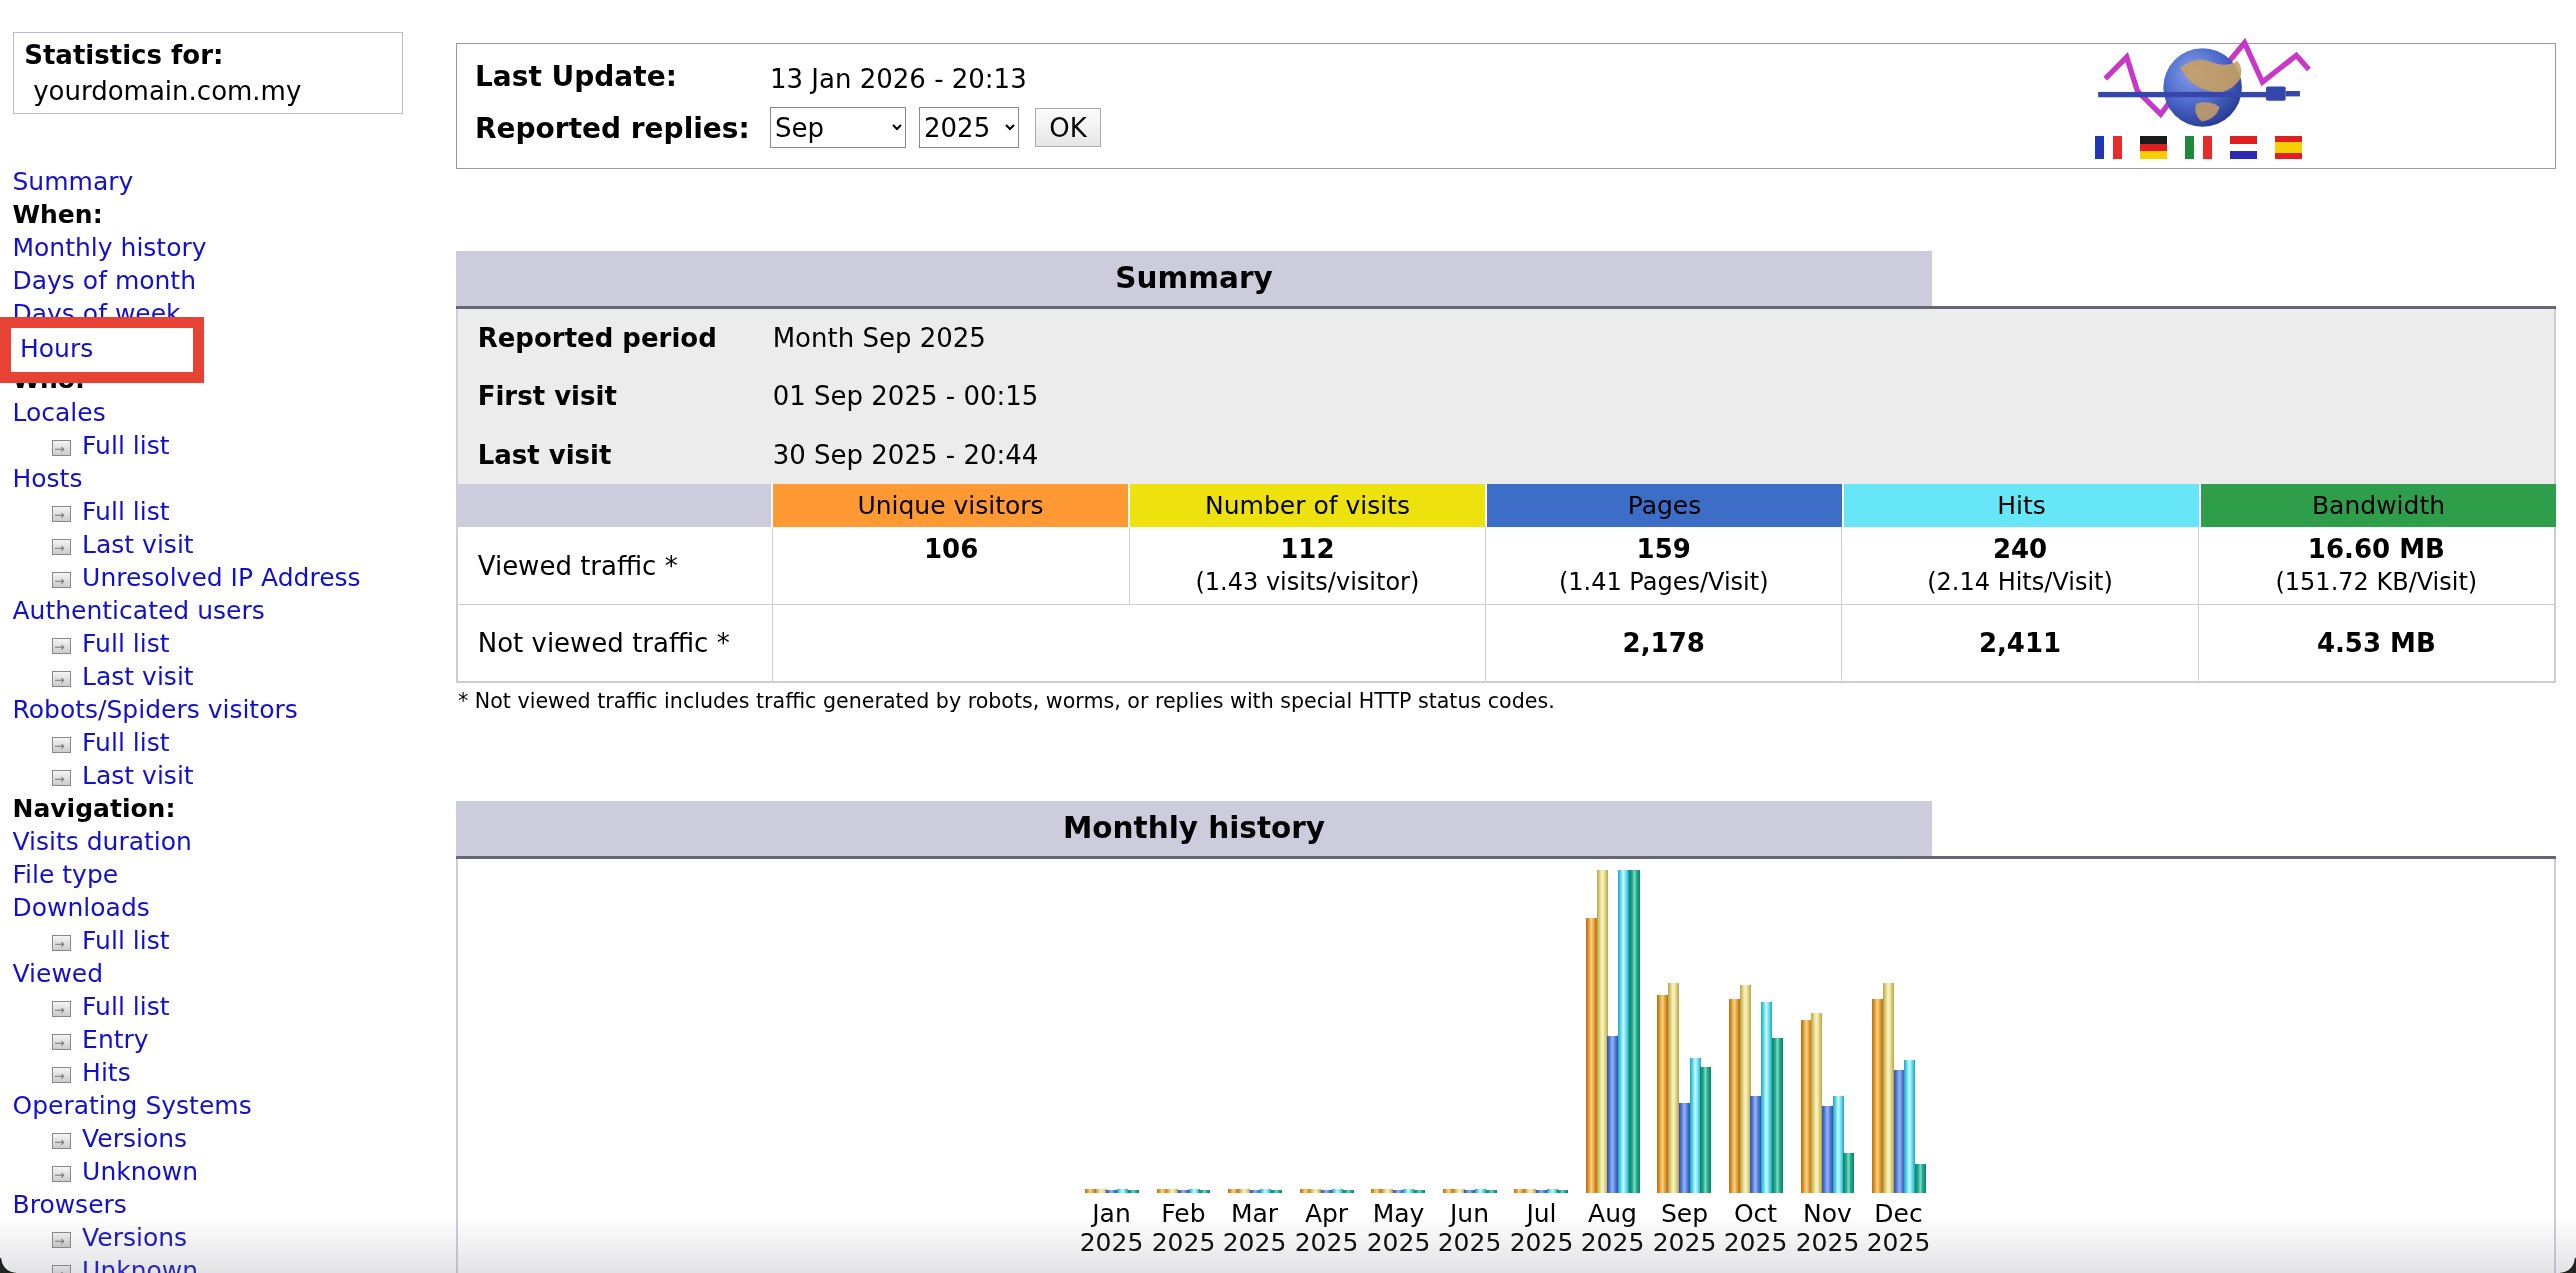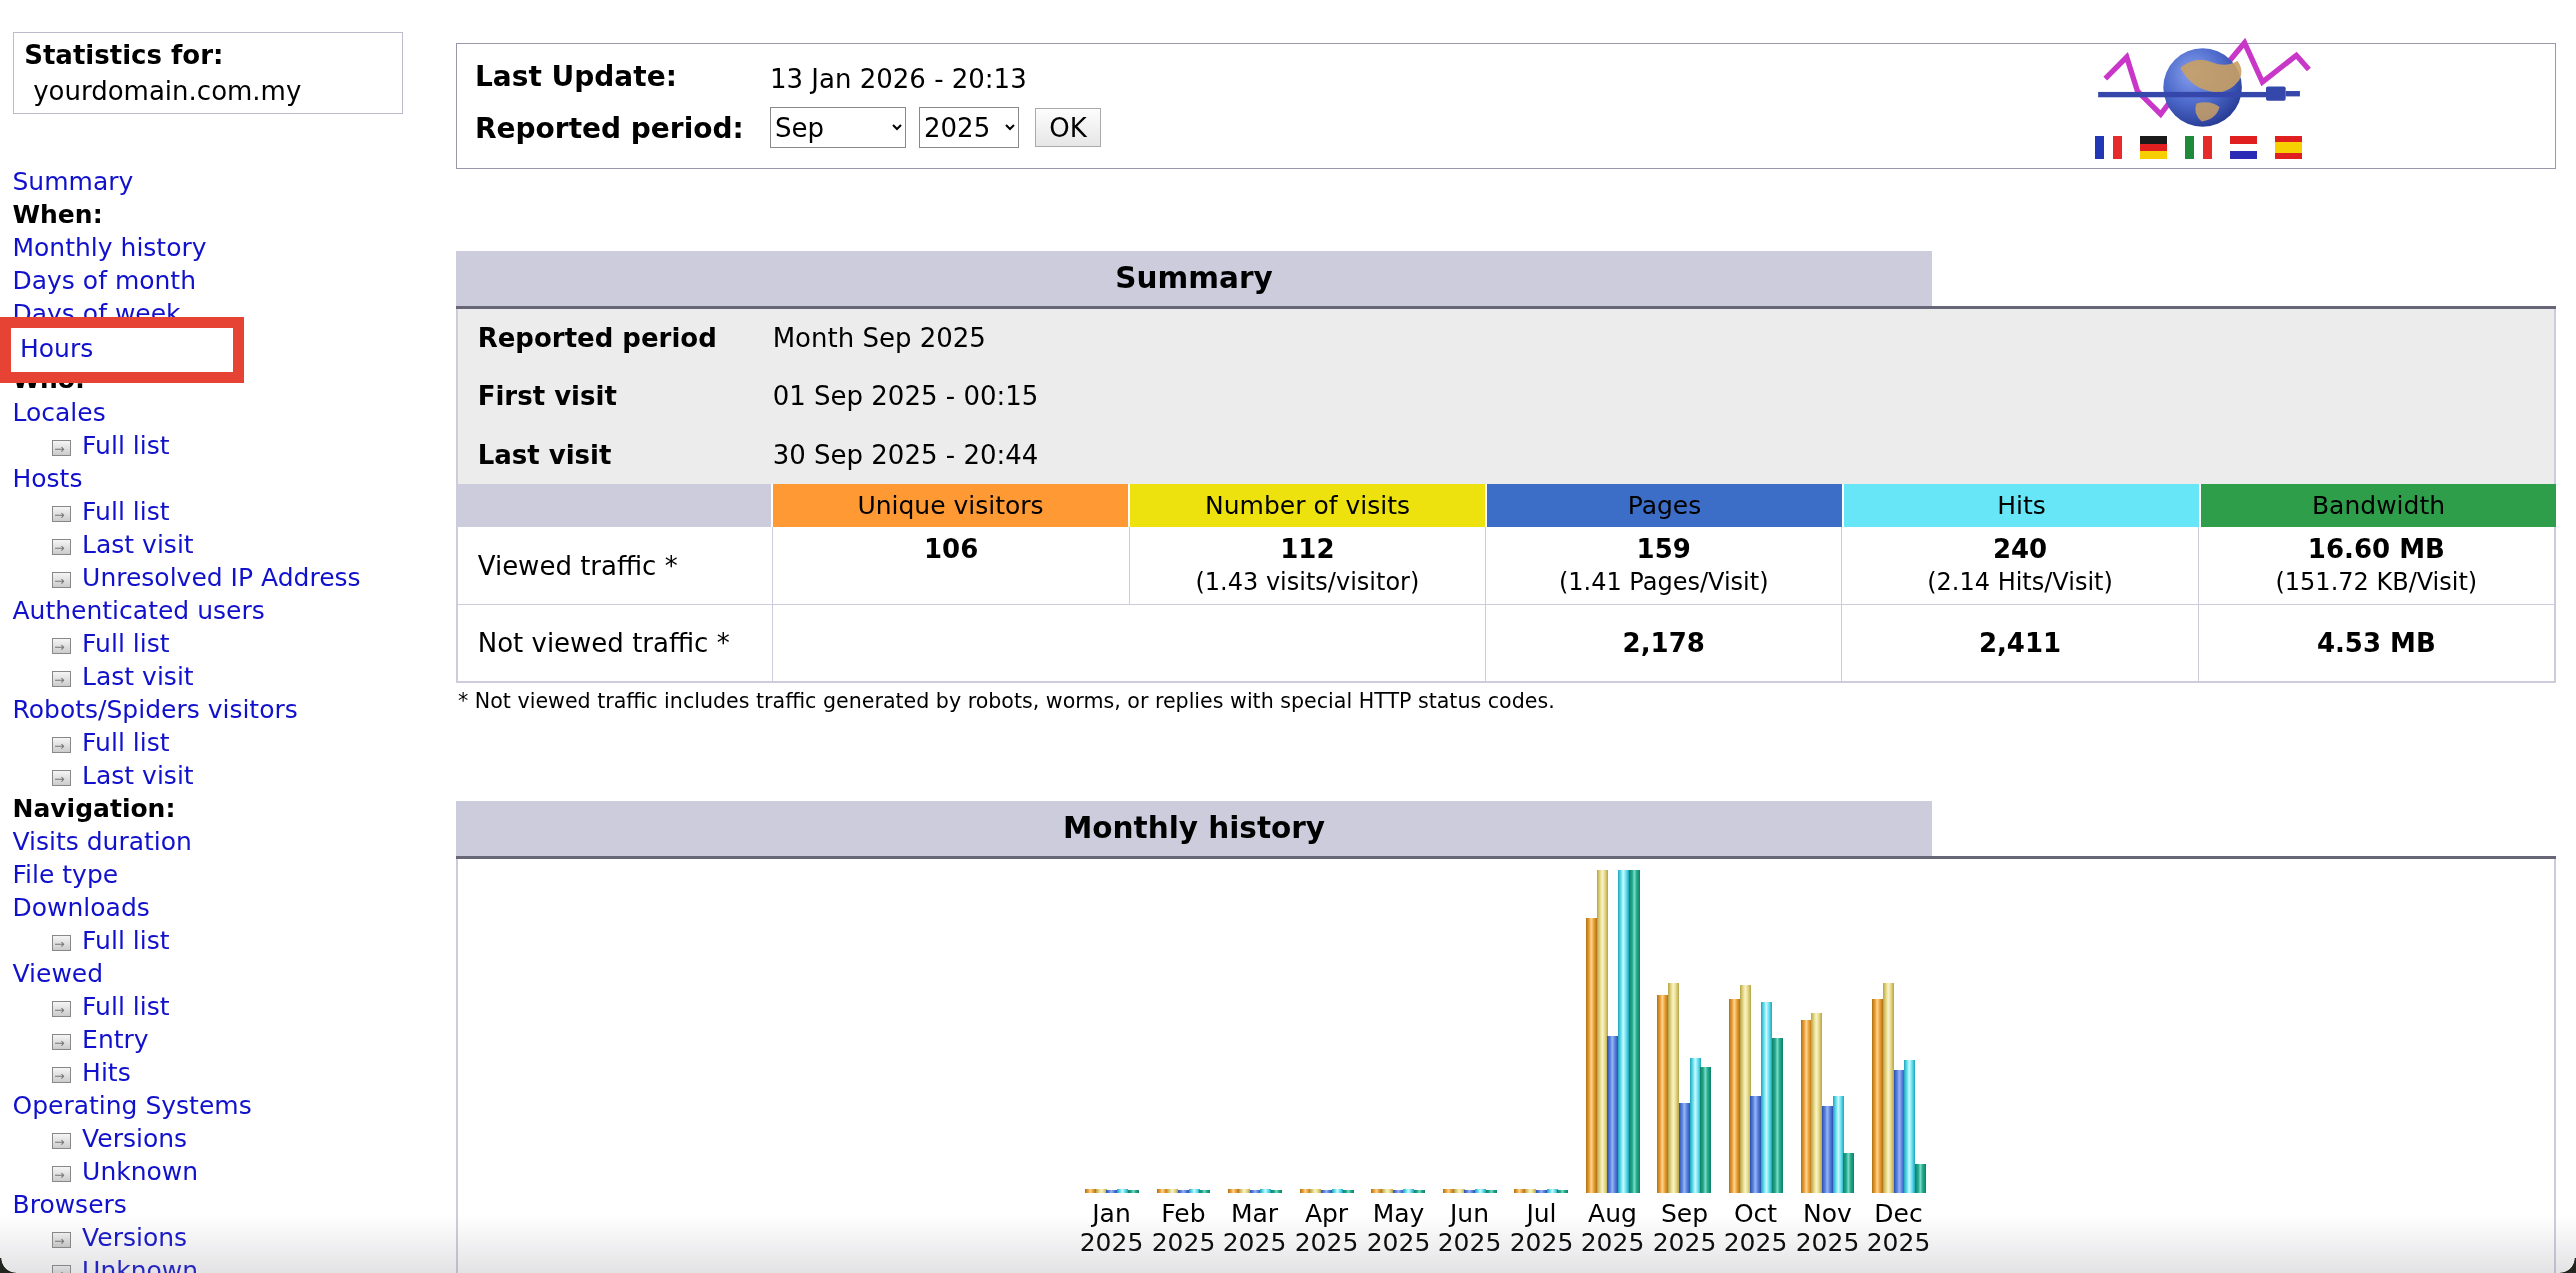--- a/index.html
+++ b/index.html
@@ -20,21 +20,21 @@
   
   .sidebar{left:12.5px;top:165px;width:420px;}
   .side-line{height:33px;line-height:33px;font-size:25px;white-space:nowrap;}
   .side-line a{color:#1111cc;}
   .side-head{font-weight:bold;color:#000;}
   .sub-icon{display:inline-block;width:19px;height:16px;border:0.9px solid #888;
     background:linear-gradient(#f5f5f5,#cccccc);margin:0 11.6px 0 39px;position:relative;top:1.8px;box-sizing:border-box;}
   .sub-icon::after{content:"\2192";position:absolute;left:1.8px;top:-9px;font-size:12.5px;color:#777;}
 
   
-  .hl-box{left:0px;top:317px;width:244px;height:66px;box-sizing:border-box;
+  .hl-box{left:0px;top:317px;width:204px;height:66px;box-sizing:border-box;
     border:11.6px solid #e74335;background:#ffffff;z-index:5;}
   .hl-box a{color:#1111cc;font-size:25px;line-height:41px;margin-left:9px;display:inline-block;}
 
   
   .hdr{left:456px;top:43px;width:2100px;height:126px;border:1.8px solid #9898aa;box-sizing:border-box;background:#fff;}
   .hdr .lbl{position:absolute;font-weight:bold;font-size:28px;}
   .hdr .val{position:absolute;font-size:26px;}
   .hdr select{font-size:26px;height:41px;border:1.8px solid #888;background:#fff;font-family:inherit;}
   .hdr button{font-size:26px;height:39px;width:66px;border:1.8px solid #aaa;background:linear-gradient(#fdfdfd,#e6e6e6);font-family:inherit;}
 
@@ -134,21 +134,21 @@
     <div class="side-line"><span class="sub-icon"></span><a href="#">Unknown</a></div>
   </div>
 
 <div class="abs hl-box">
   <a href="#" id="hours-link">Hours</a>
 </div>
 
 <div class="abs hdr">
   <span class="lbl" style="left:18px;top:16px">Last Update:</span>
   <span class="val" style="left:313px;top:19.7px">13 Jan 2026 - 20:13</span>
-  <span class="lbl" style="left:18px;top:68px">Reported period:</span>
+  <span class="lbl" style="left:18px;top:68px">Reported replies:</span>
   <select class="abs" style="left:313px;top:63px;width:136px">
     <option>Sep</option>
   </select>
   <select class="abs" style="left:462px;top:63px;width:100px">
     <option>2025</option>
   </select>
   <button class="abs" style="left:578px;top:64px">OK</button>
 </div>
 
 <svg class="abs logo" viewBox="0 0 252 114">

